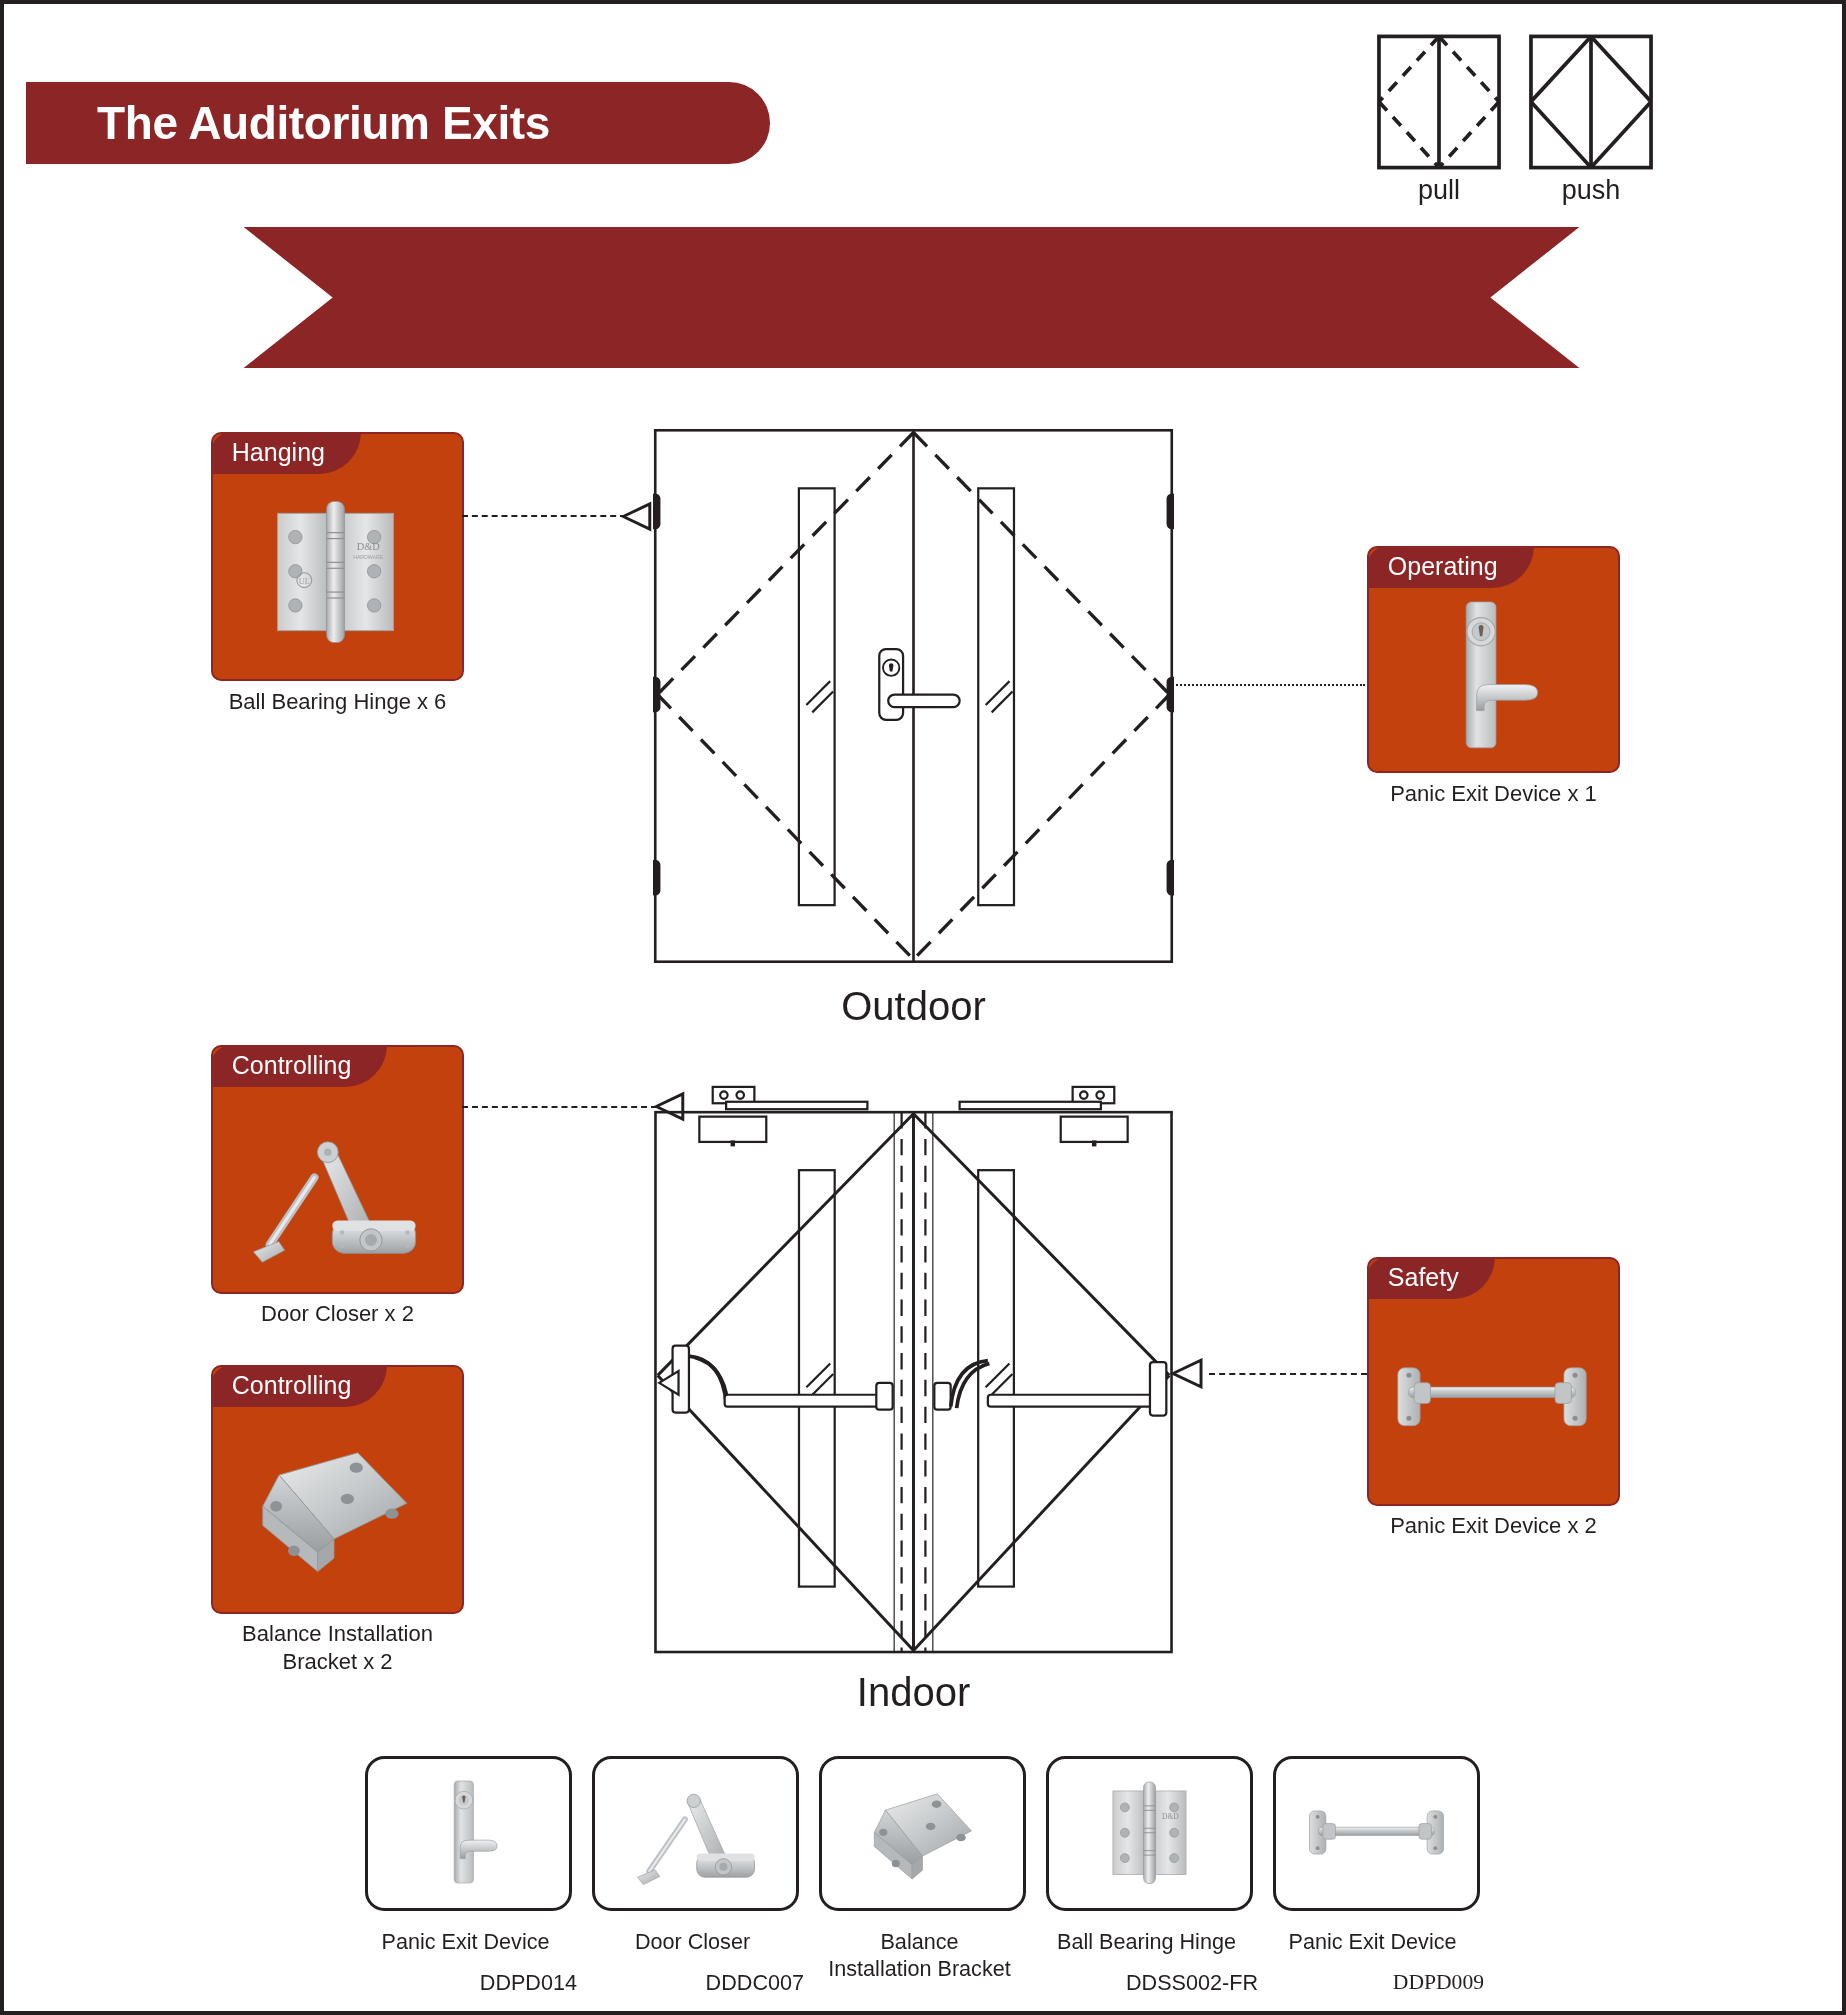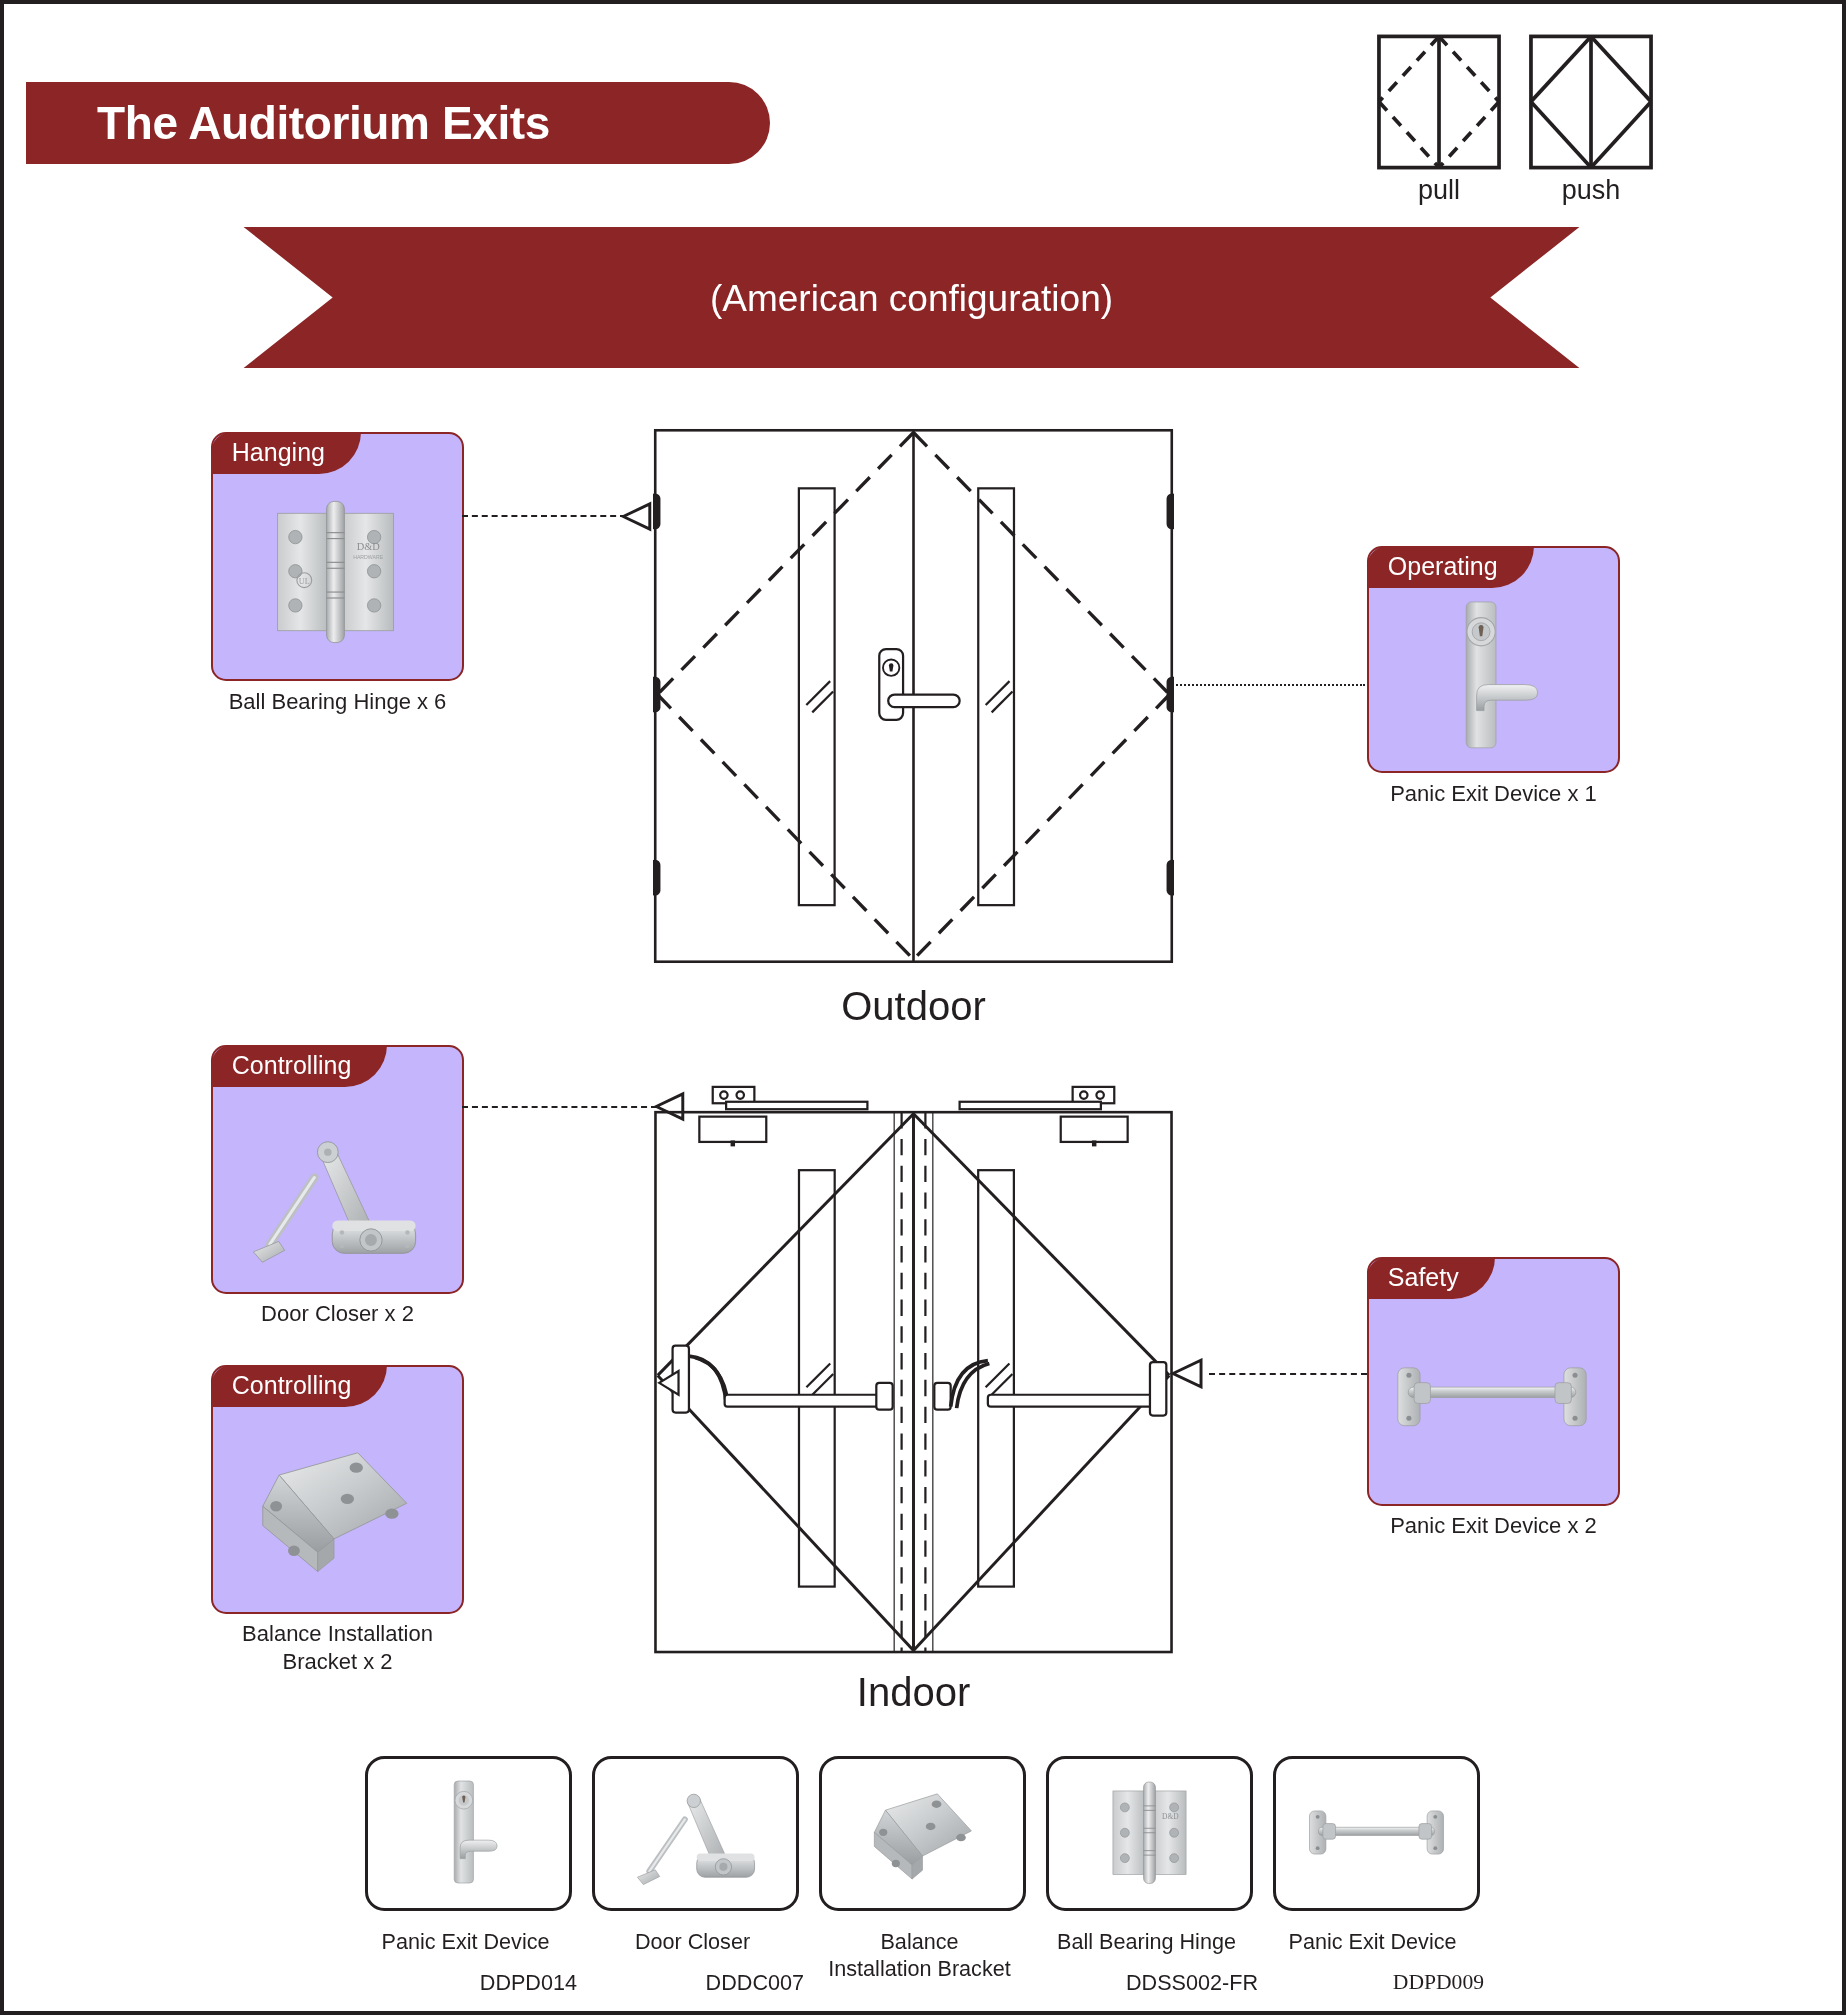--- a/index.html
+++ b/index.html
@@ -36,21 +36,21 @@
   #ribbon .rtext{
     position:absolute;left:0;top:0;width:1339px;height:141px;
     display:flex;flex-direction:column;align-items:center;justify-content:center;
     color:#fff;
   }
   #ribbon .r1{font-size:46px;font-weight:bold;line-height:1.05;}
   #ribbon .r2{font-size:37px;line-height:1.15;margin-top:3px;}
 
   
   .callout{
-    border:2.2px solid #8B2526;border-radius:15px;background:#c4b5fd;text-decoration:underline;
+    border:2.2px solid #8B2526;border-radius:10px;background:#c2410c;text-decoration:underline;
   }
   .tag{
     position:absolute;left:-2.2px;top:-2.2px;height:42px;
     background:#8B2526;border-radius:22px 0 45px 0;
     display:flex;align-items:center;padding:0 36px 0 21px;
     color:#fff;font-size:25px;white-space:nowrap;
   }
   .cap{
     position:absolute;left:0;width:100%;text-align:center;
     font-size:22px;color:#231f20;line-height:1.25;
@@ -119,21 +119,20 @@
       </svg>
     </div>
     <div class="legend-cap" style="left:152px;">push</div>
   </div>
 
   <div class="abs" id="ribbon">
     <svg width="1339" height="141" viewBox="0 0 1800 190">
       <polygon points="0,0 1800,0 1680,95 1800,190 0,190 120,95" fill="#8B2526"></polygon>
     </svg>
     <div class="rtext">
-      <div class="r2">(American configuration)</div>
     </div>
   </div>
 
   <div class="abs callout" style="left:207px;top:428px;width:249px;height:245px;">
     <div class="tag">Hanging</div>
     <div class="photo" style="left:0;top:34px;width:245px;height:207px;">
       <svg width="149" height="156" viewBox="0 0 200 210">
         <defs>
           <linearGradient id="steelH" x1="0" y1="0" x2="1" y2="0">
             <stop offset="0" stop-color="#c9cbcc"></stop>

